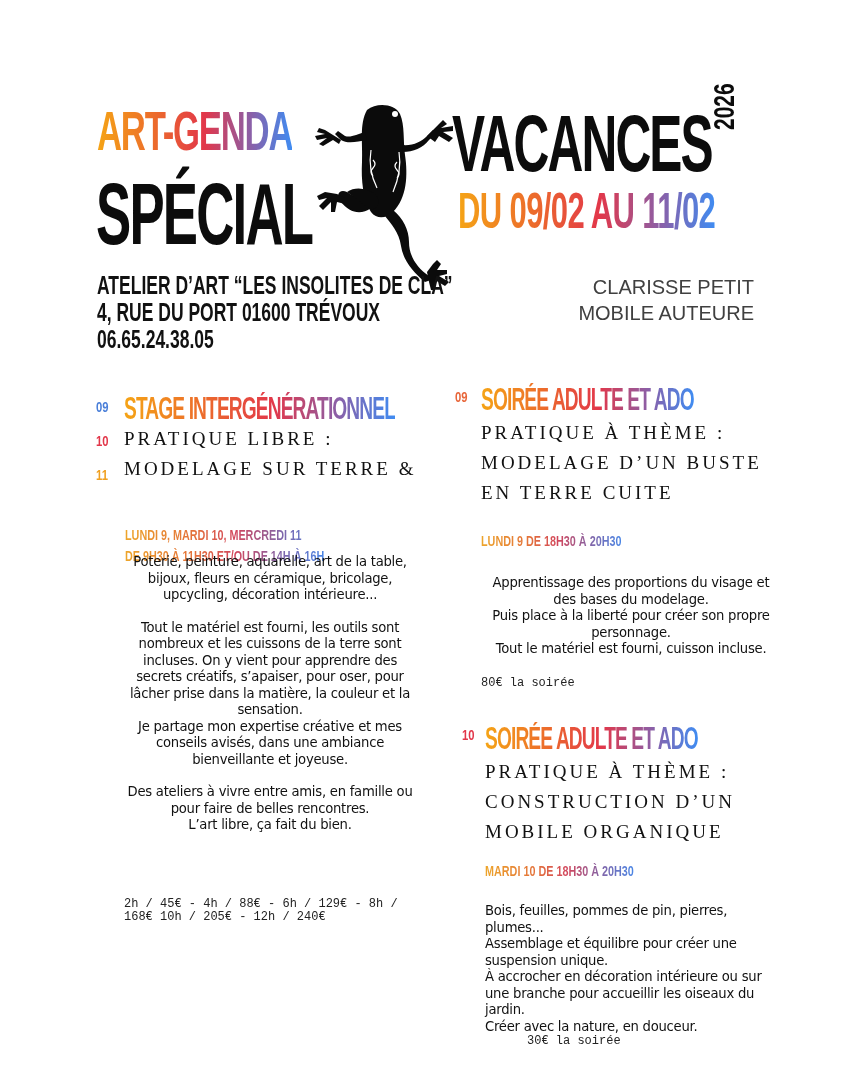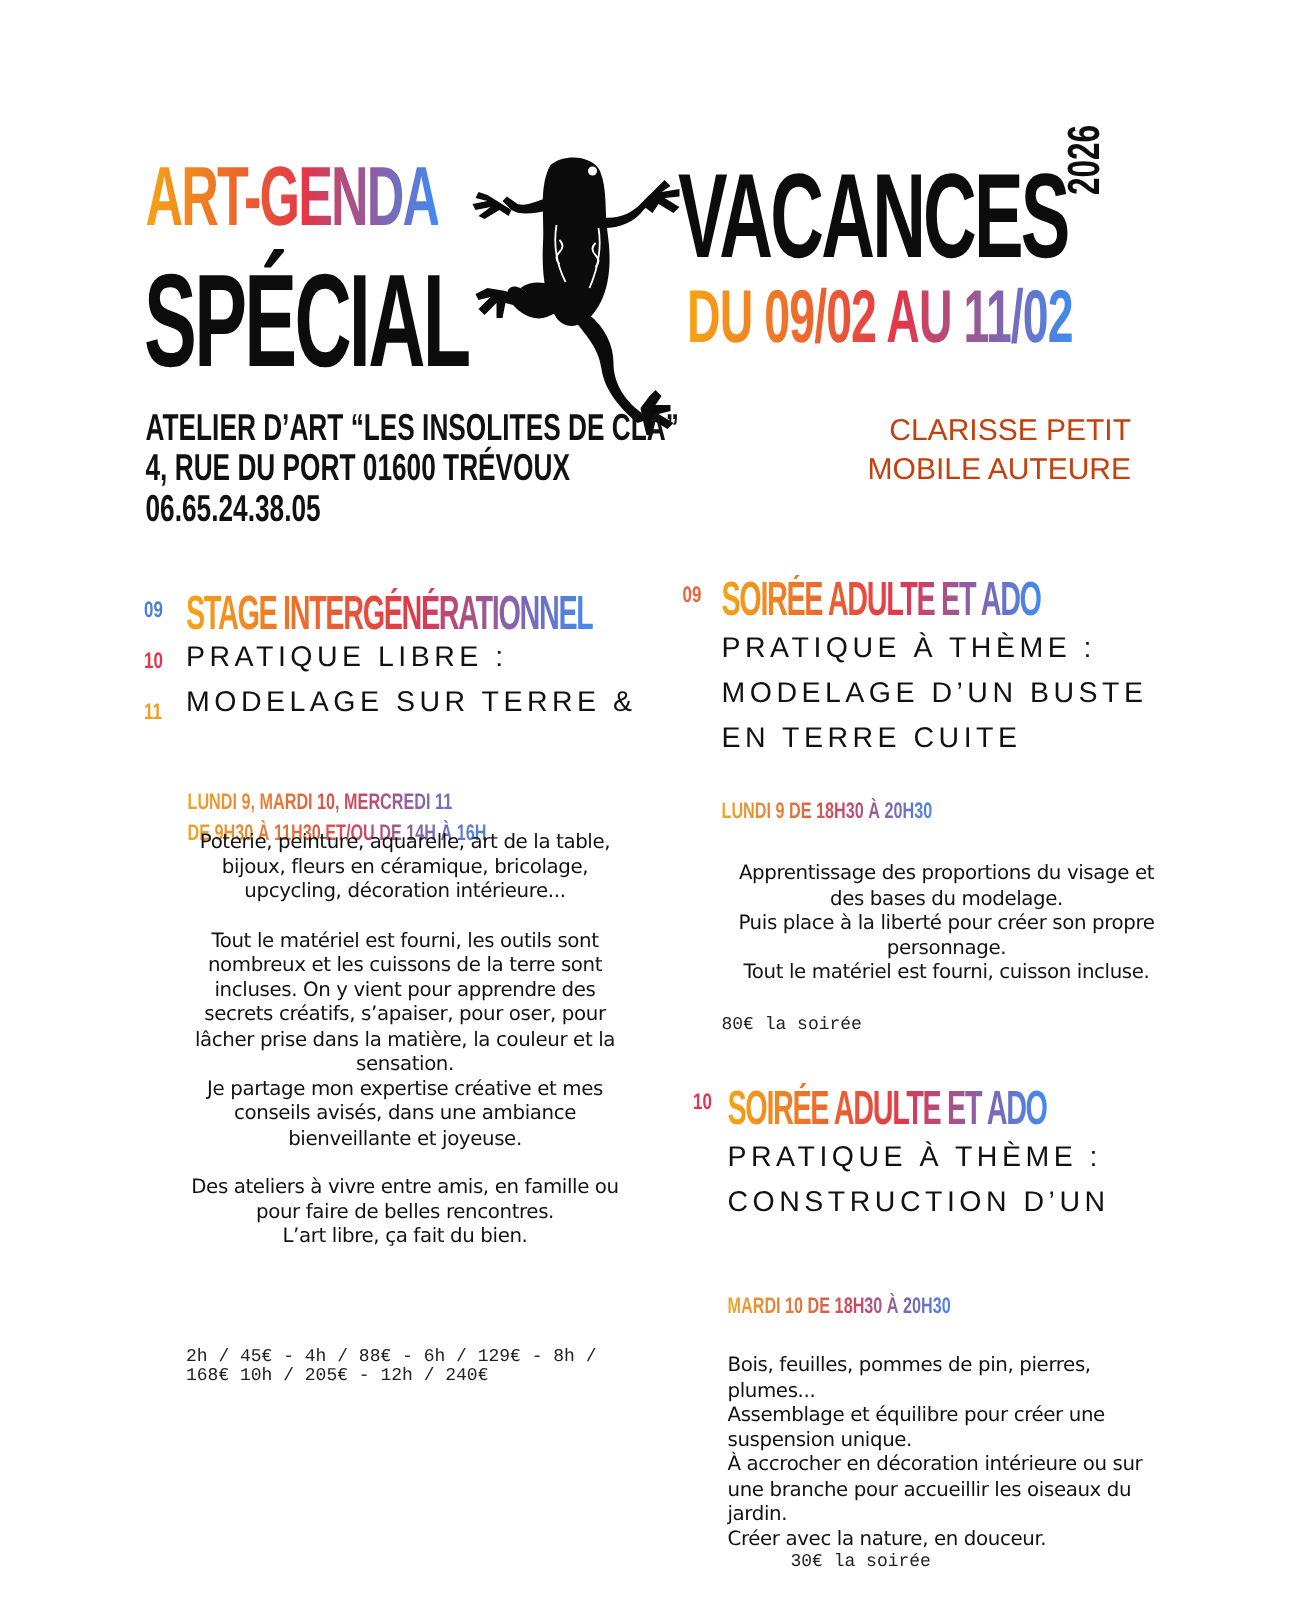--- a/index.html
+++ b/index.html
@@ -12,26 +12,26 @@
   #artgenda { left:97px; top:103px; font-size:56px; letter-spacing:-2px; transform:scaleX(0.62); white-space:nowrap; line-height:1; }
   #special { left:96px; top:170px; font-size:88px; letter-spacing:-3px; transform:scaleX(0.6); white-space:nowrap; line-height:1; color:#0c0c0c; }
   #vacances { left:452px; top:104px; font-size:80px; letter-spacing:-3px; transform:scaleX(0.62); white-space:nowrap; line-height:1; color:#0c0c0c; }
   #year { left:722px; top:110px; width:40px; height:70px; }
   #year span { display:block; position:absolute; left:50%; top:50%; font-size:30px; transform:translate(-50%,-50%) rotate(-90deg) scaleX(0.7); white-space:nowrap; color:#0c0c0c; font-weight:700; line-height:1; }
   #dates { left:458px; top:186px; font-size:50px; letter-spacing:-1px; transform:scaleX(0.62); white-space:nowrap; line-height:1; }
 
   #frog { left:305px; top:100px; width:165px; height:195px; }
 
   #atelier { left:97px; top:272px; font-size:25px; line-height:27px; transform:scaleX(0.7); white-space:nowrap; color:#111; }
-  #artist { right:110px; top:274px; text-align:right; font-size:20px; line-height:26px; color:#c2410c; }
+  #artist { right:110px; top:274px; text-align:right; font-size:20px; line-height:26px; color:#404040; }
   #artist div { white-space:nowrap; }
 
   .daynum { font-family:"Liberation Sans Narrow","Liberation Sans", sans-serif; font-weight:700; font-size:15px; transform:scaleX(0.75); transform-origin:left top; }
   .sect-title { font-size:32px; letter-spacing:-1.5px; transform:scaleX(0.6); white-space:nowrap; line-height:1; }
-  .hand { font-family:Liberation Sans, sans-serif; font-size:19px; letter-spacing:3px; line-height:30px; text-transform:uppercase; color:#111; white-space:nowrap; }
+  .hand { font-family:Liberation Serif, serif; font-size:19px; letter-spacing:3px; line-height:30px; text-transform:uppercase; color:#111; white-space:nowrap; }
   .sched { font-size:15px; transform:scaleX(0.72); white-space:nowrap; line-height:21px; }
   .body { font-family:"DejaVu Sans", sans-serif; font-size:13.2px; line-height:16.5px; color:#111; letter-spacing:-0.25px; }
   .price { font-family:Liberation Mono, monospace; font-size:12px; line-height:13px; color:#222; }
   .par-gap { height:16px; }
 </style>
 </head>
 <body>
 
 <div id="artgenda" class="abs condensed grad">ART-GENDA</div>
 <div id="special" class="abs condensed">SPÉCIAL</div>
@@ -127,20 +127,21 @@
 Tout le matériel est fourni, cuisson incluse.</div>
 <div class="abs price" style="left:481px; top:677px;">80€ la soirée</div>
 
 <div class="abs" style="left:462px; top:726px;">
   <span class="daynum" style="color:#e2374a; display:inline-block;">10</span>
 </div>
 <div class="abs condensed sect-title grad" style="left:485px; top:722px;">SOIRÉE ADULTE ET ADO</div>
 <div class="abs hand" style="left:485px; top:757px;">
   <div>PRATIQUE À THÈME :</div>
   <div>CONSTRUCTION D’UN</div>
+  <div>MOBILE ORGANIQUE</div>
 </div>
 <div class="abs condensed sched grad-soft" style="left:485px; top:860px;">
   <div>MARDI 10 DE 18H30 À 20H30</div>
 </div>
 <div class="abs body" style="left:485px; top:903px; width:300px; white-space:pre-line;">Bois, feuilles, pommes de pin, pierres, plumes...
 Assemblage et équilibre pour créer une suspension unique.
 À accrocher en décoration intérieure ou sur une branche pour accueillir les oiseaux du jardin.
 Créer avec la nature, en douceur.</div>
 <div class="abs price" style="left:495px; top:1035px;margin-left:32px;">30€ la soirée</div>
 

